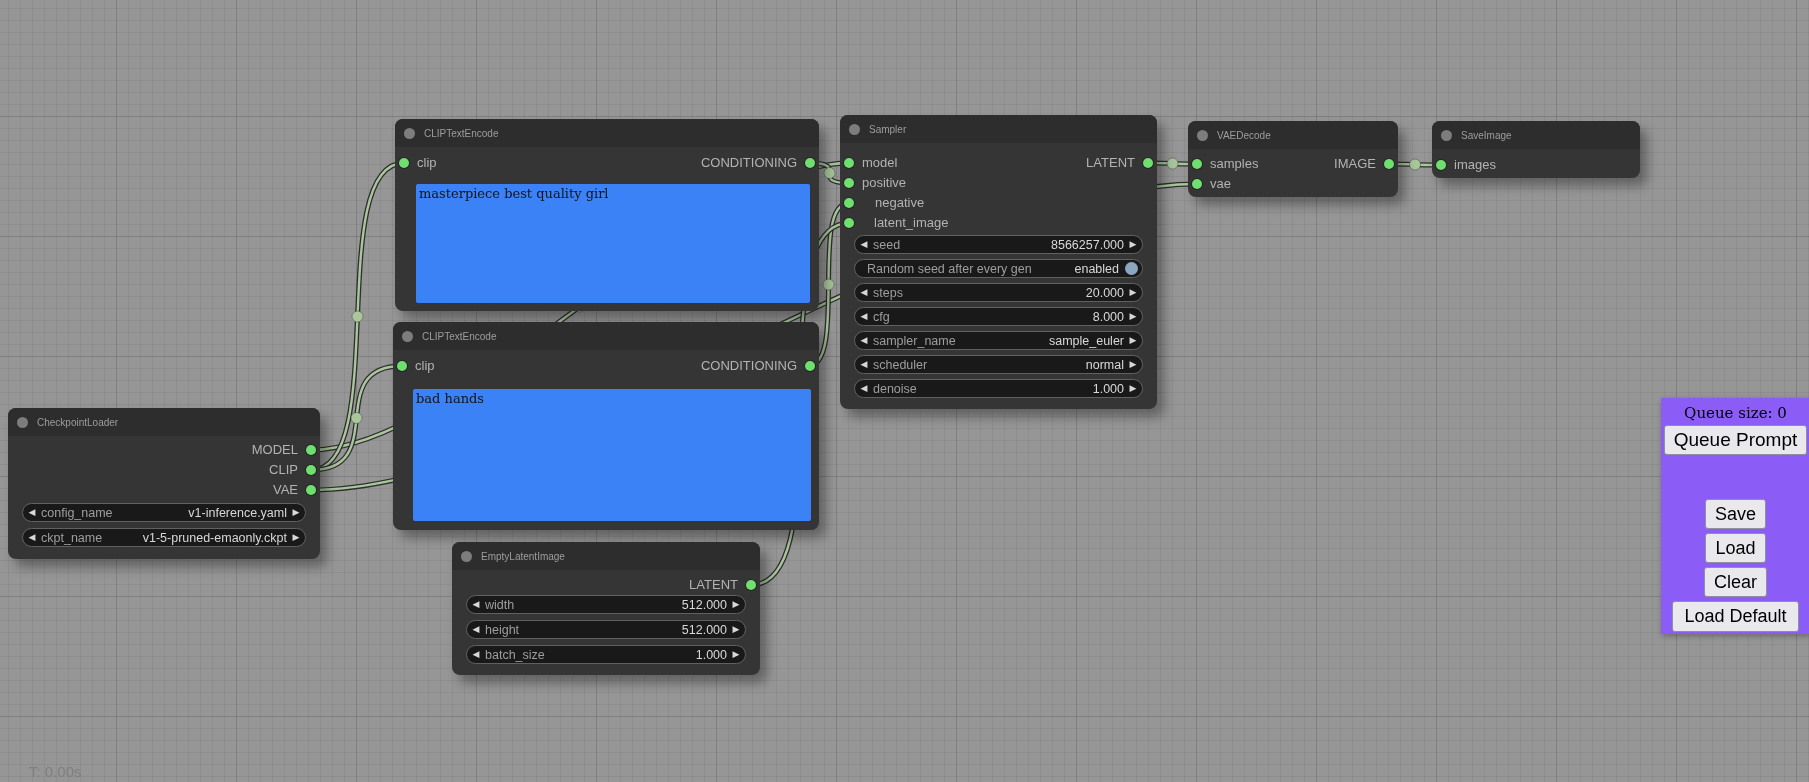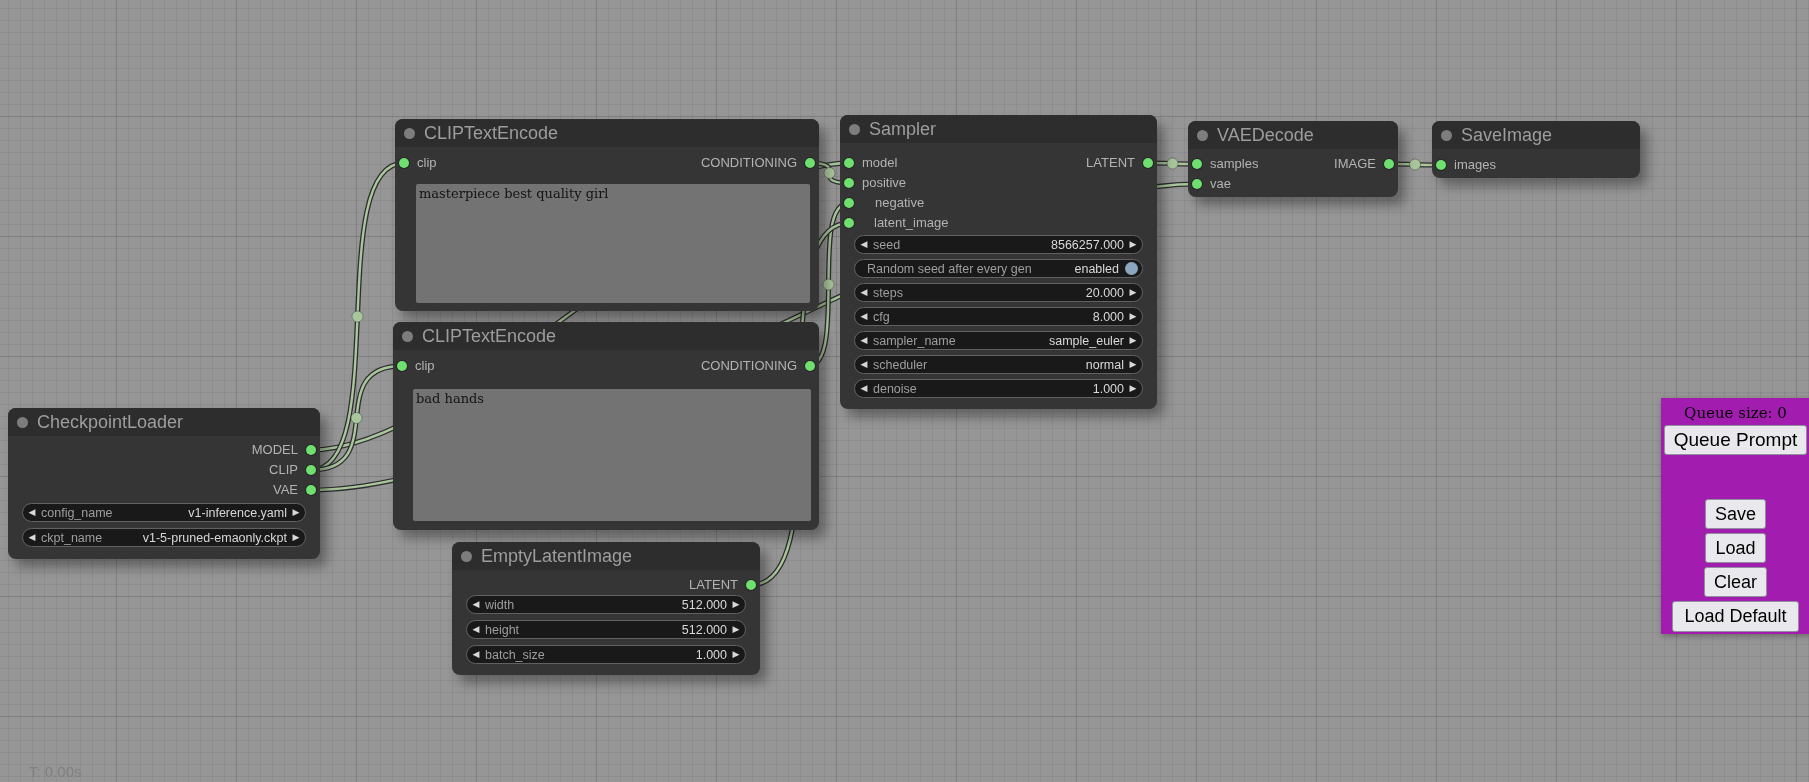--- a/index.html
+++ b/index.html
@@ -17,44 +17,44 @@
   }
   #wires{position:absolute;left:0;top:0;z-index:1;pointer-events:none}
   #status-text{position:absolute;left:29px;top:763px;z-index:0;font-size:15px;color:#7f7f7f}
 
   
   .node{position:absolute;background:#353535;border-radius:8px;z-index:2;
         box-shadow:7px 8px 12px rgba(0,0,0,0.35)}
   .titlebar{position:absolute;left:0;top:0;right:0;height:28px;background:#2d2d2d;
             border-radius:8px 8px 0 0}
   .tdot{position:absolute;left:9px;top:9px;width:11px;height:11px;border-radius:50%;background:#7d7d7d}
-  .ttext{position:absolute;left:29px;top:0;line-height:29px;font-size:18px;color:#9d9d9d;white-space:nowrap}
+  .ttext{position:absolute;left:29px;top:0;line-height:29px;font-size:10px;color:#9d9d9d;white-space:nowrap}
   .slot{position:absolute;height:20px;line-height:20px;font-size:13px;color:#b3b3b3;white-space:nowrap}
   .slot.in{left:0}
   .slot.out{right:0;text-align:right}
   .sdot{position:absolute;top:5px;width:10px;height:10px;border-radius:50%;
         background:var(--slot-green,#6fe06f);box-shadow:0 0 0 1px rgba(25,25,25,0.55)}
   .slot.in .sdot{left:4px}
   .slot.out .sdot{right:4px}
   .slot.in .slabel{margin-left:22px}
   .slot.out .slabel{margin-right:22px}
   .pill{position:absolute;left:14px;right:14px;height:19px;background:#191919;
         border:1px solid #616161;border-radius:10px;display:flex;align-items:center;
         font-size:12.5px;box-sizing:border-box;overflow:hidden}
   .arrow{flex:0 0 18px;text-align:center;font-size:9px;color:#d8d8d8;line-height:17px;cursor:pointer}
   .wlabel{color:#9e9e9e}
   .pill.toggle .wlabel{margin-left:12px}
   .wvalue{color:#d8d8d8;margin-left:auto}
   .tcircle{flex:0 0 13px;height:13px;border-radius:50%;background:var(--toggle-blue,#8ca6c0);margin:0 4px 0 6px}
-  .textbox{position:absolute;background:#737373;color:#141414;border-radius:2px;
+  .textbox{position:absolute;background:#3b82f6;color:#141414;border-radius:2px;
            font-family:"DejaVu Serif",serif;font-size:13px;line-height:16px;
            padding:2px 3px;box-sizing:border-box;overflow:hidden;cursor:text}
 
   
-  #comfy-menu{position:absolute;left:1661px;top:398px;width:149px;height:236px;background:#a21caf;
+  #comfy-menu{position:absolute;left:1661px;top:398px;width:149px;height:236px;background:#8b5cf6;
               z-index:10;box-shadow:1px 2px 6px rgba(0,0,0,0.3);text-align:center;
               font-family:"DejaVu Sans",sans-serif}
   #queue-size{padding-top:6px;height:18px;font-family:"DejaVu Serif",serif;font-size:15px;color:#000}
   #comfy-menu button{background:#e9e9ed;border:1px solid #8f8f9d;border-radius:3px;color:#000;
                      font-family:Liberation Sans, sans-serif;cursor:pointer}
   #queue-prompt-button{display:block;margin:3px auto 0;width:143px;height:30px;font-size:19px}
   .small-btn{display:block;margin:4px auto 0;height:30px;font-size:18px;padding:4px 9px}
   #save-button{margin-top:44px}
   #load-default-button{height:31px;padding:0 11px}
 </style>

